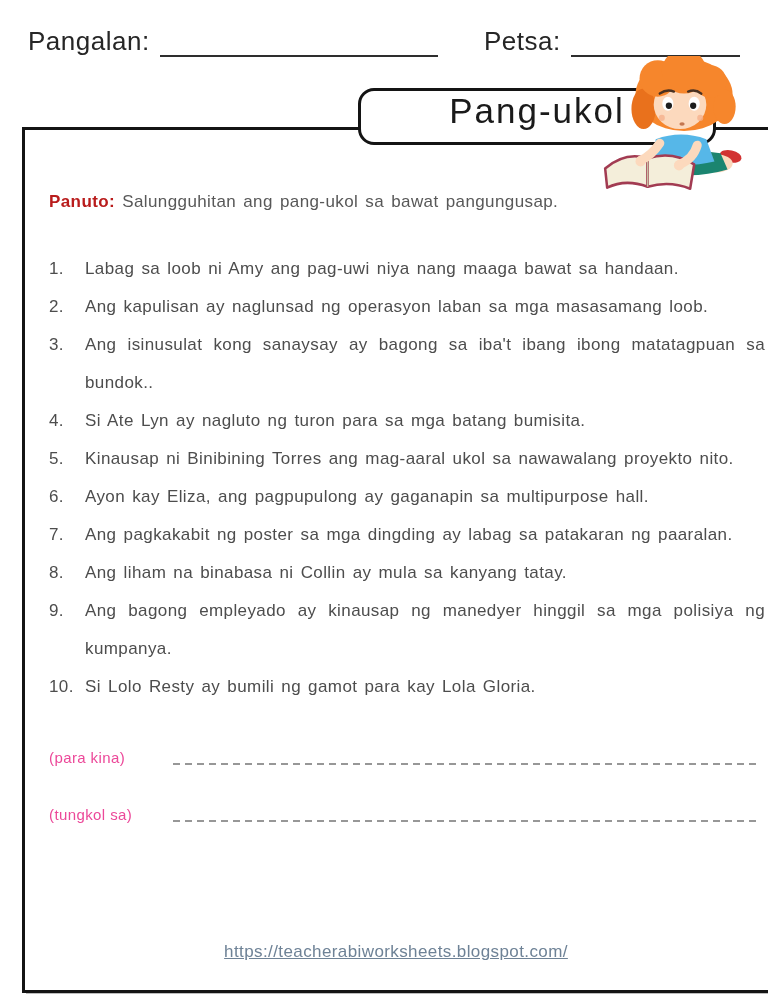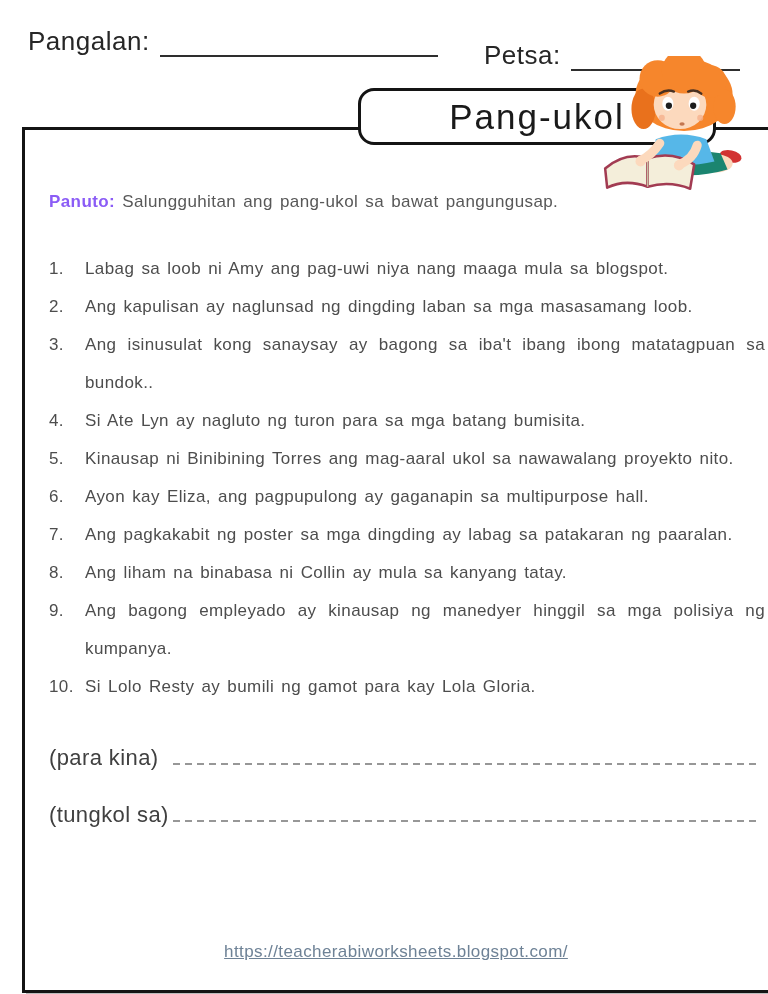--- a/index.html
+++ b/index.html
@@ -1,54 +1,54 @@
 <!DOCTYPE html>
 <html><head>
 <meta charset="utf-8">
 <style>
   html,body{margin:0;padding:0;width:768px;height:994px;overflow:hidden;background:#fff;}
   body{font-family:"Liberation Sans", sans-serif;position:relative;color:#4a4a4a;}
 
   
   .field{position:absolute;display:flex;align-items:flex-end;gap:10px;}
   .field-name{left:28px;top:26px;width:410px;}
-  .field-date{left:484px;top:40px;width:256px;}
+  .field-date{left:484px;top:26px;width:256px;}
   .field-label{font-size:26px;color:#262626;letter-spacing:.5px;white-space:nowrap;}
   .write-line{display:inline-block;border-bottom:2px solid #2e2e2e;height:24px;}
   .field-name .write-line{width:287px;}
   .field-date .write-line{width:170px;}
 
   
   .title-box{position:absolute;left:358px;top:88px;width:352px;height:51px;
     background:#fff;border:3px solid #141414;border-radius:16px;z-index:2;
-    display:flex;align-items:center;justify-content:center;}
+    display:flex;justify-content:center;}
   .title-box .title{font-size:35px;color:#1a1a1a;letter-spacing:2px;}
 
   
   .girl{position:absolute;left:593px;top:56px;width:172px;height:142px;z-index:3;}
 
   
   .content-box{position:absolute;left:22px;top:127px;width:716px;height:800px;
     border:3px solid #141414;background:#fff;z-index:1;
     box-shadow:4px 4px 0 #bdbdbd;
     padding:60px 20px 0 24px;box-sizing:content-box;}
 
   .panuto{font-size:17px;letter-spacing:.4px;word-spacing:2px;color:#585858;line-height:24px;}
-  .panuto .plabel{font-weight:700;color:#8b5cf6;margin-top:24px;}
+  .panuto .plabel{font-weight:700;color:#b91c1c;margin-top:24px;}
 
   .item-list{margin-top:36px;}
   .item{display:flex;align-items:flex-start;font-size:17px;line-height:38px;
     letter-spacing:.4px;word-spacing:2px;color:#4d4d4d;}
   .item .num{flex:0 0 36px;}
   .item .itext{flex:1;text-align:justify;}
 
   .panuto2{margin-top:36px;}
 
-  .fill-row{display:flex;align-items:flex-end;margin-top:39px;font-size:22px;
-    letter-spacing:.4px;color:#404040;}
+  .fill-row{display:flex;align-items:flex-end;margin-top:39px;font-size:15px;
+    letter-spacing:.4px;color:#ec4899;}
   .fill-row .fill-label{flex:0 0 124px;line-height:26px;}
   .fill-row + .fill-row{margin-top:31px;}
   .dash-line{flex:1;height:2px;margin:0 8px 6px 0;
     background-image:repeating-linear-gradient(90deg,#979797 0 7px,transparent 7px 12px);}
 
   
   .footer-link-wrap{position:absolute;left:12px;top:942px;width:100%;text-align:center;z-index:1;}
   .footer-link{font-size:17px;color:#6e8296;letter-spacing:.4px;
     text-decoration:underline;cursor:pointer;}
   .page-number{position:absolute;right:14px;top:956px;font-size:13px;color:#333;}
@@ -112,25 +112,25 @@
 <div class="content-box">
 
   <div class="panuto">
     <span class="plabel">Panuto:</span>
     <span>Salungguhitan ang pang-ukol sa bawat pangungusap.</span>
   </div>
 
   <div class="item-list">
     <div class="item">
       <span class="num">1.</span>
-      <span class="itext">Labag sa loob ni Amy ang pag-uwi niya nang maaga mula sa blogspot.</span>
+      <span class="itext">Labag sa loob ni Amy ang pag-uwi niya nang maaga bawat sa handaan.</span>
     </div>
     <div class="item">
       <span class="num">2.</span>
-      <span class="itext">Ang kapulisan ay naglunsad ng dingding laban sa mga masasamang loob.</span>
+      <span class="itext">Ang kapulisan ay naglunsad ng operasyon laban sa mga masasamang loob.</span>
     </div>
     <div class="item">
       <span class="num">3.</span>
       <span class="itext">Ang isinusulat kong sanaysay ay bagong sa iba't ibang ibong matatagpuan sa bundok..</span>
     </div>
     <div class="item">
       <span class="num">4.</span>
       <span class="itext">Si Ate Lyn ay nagluto ng turon para sa mga batang bumisita.</span>
     </div>
     <div class="item">

